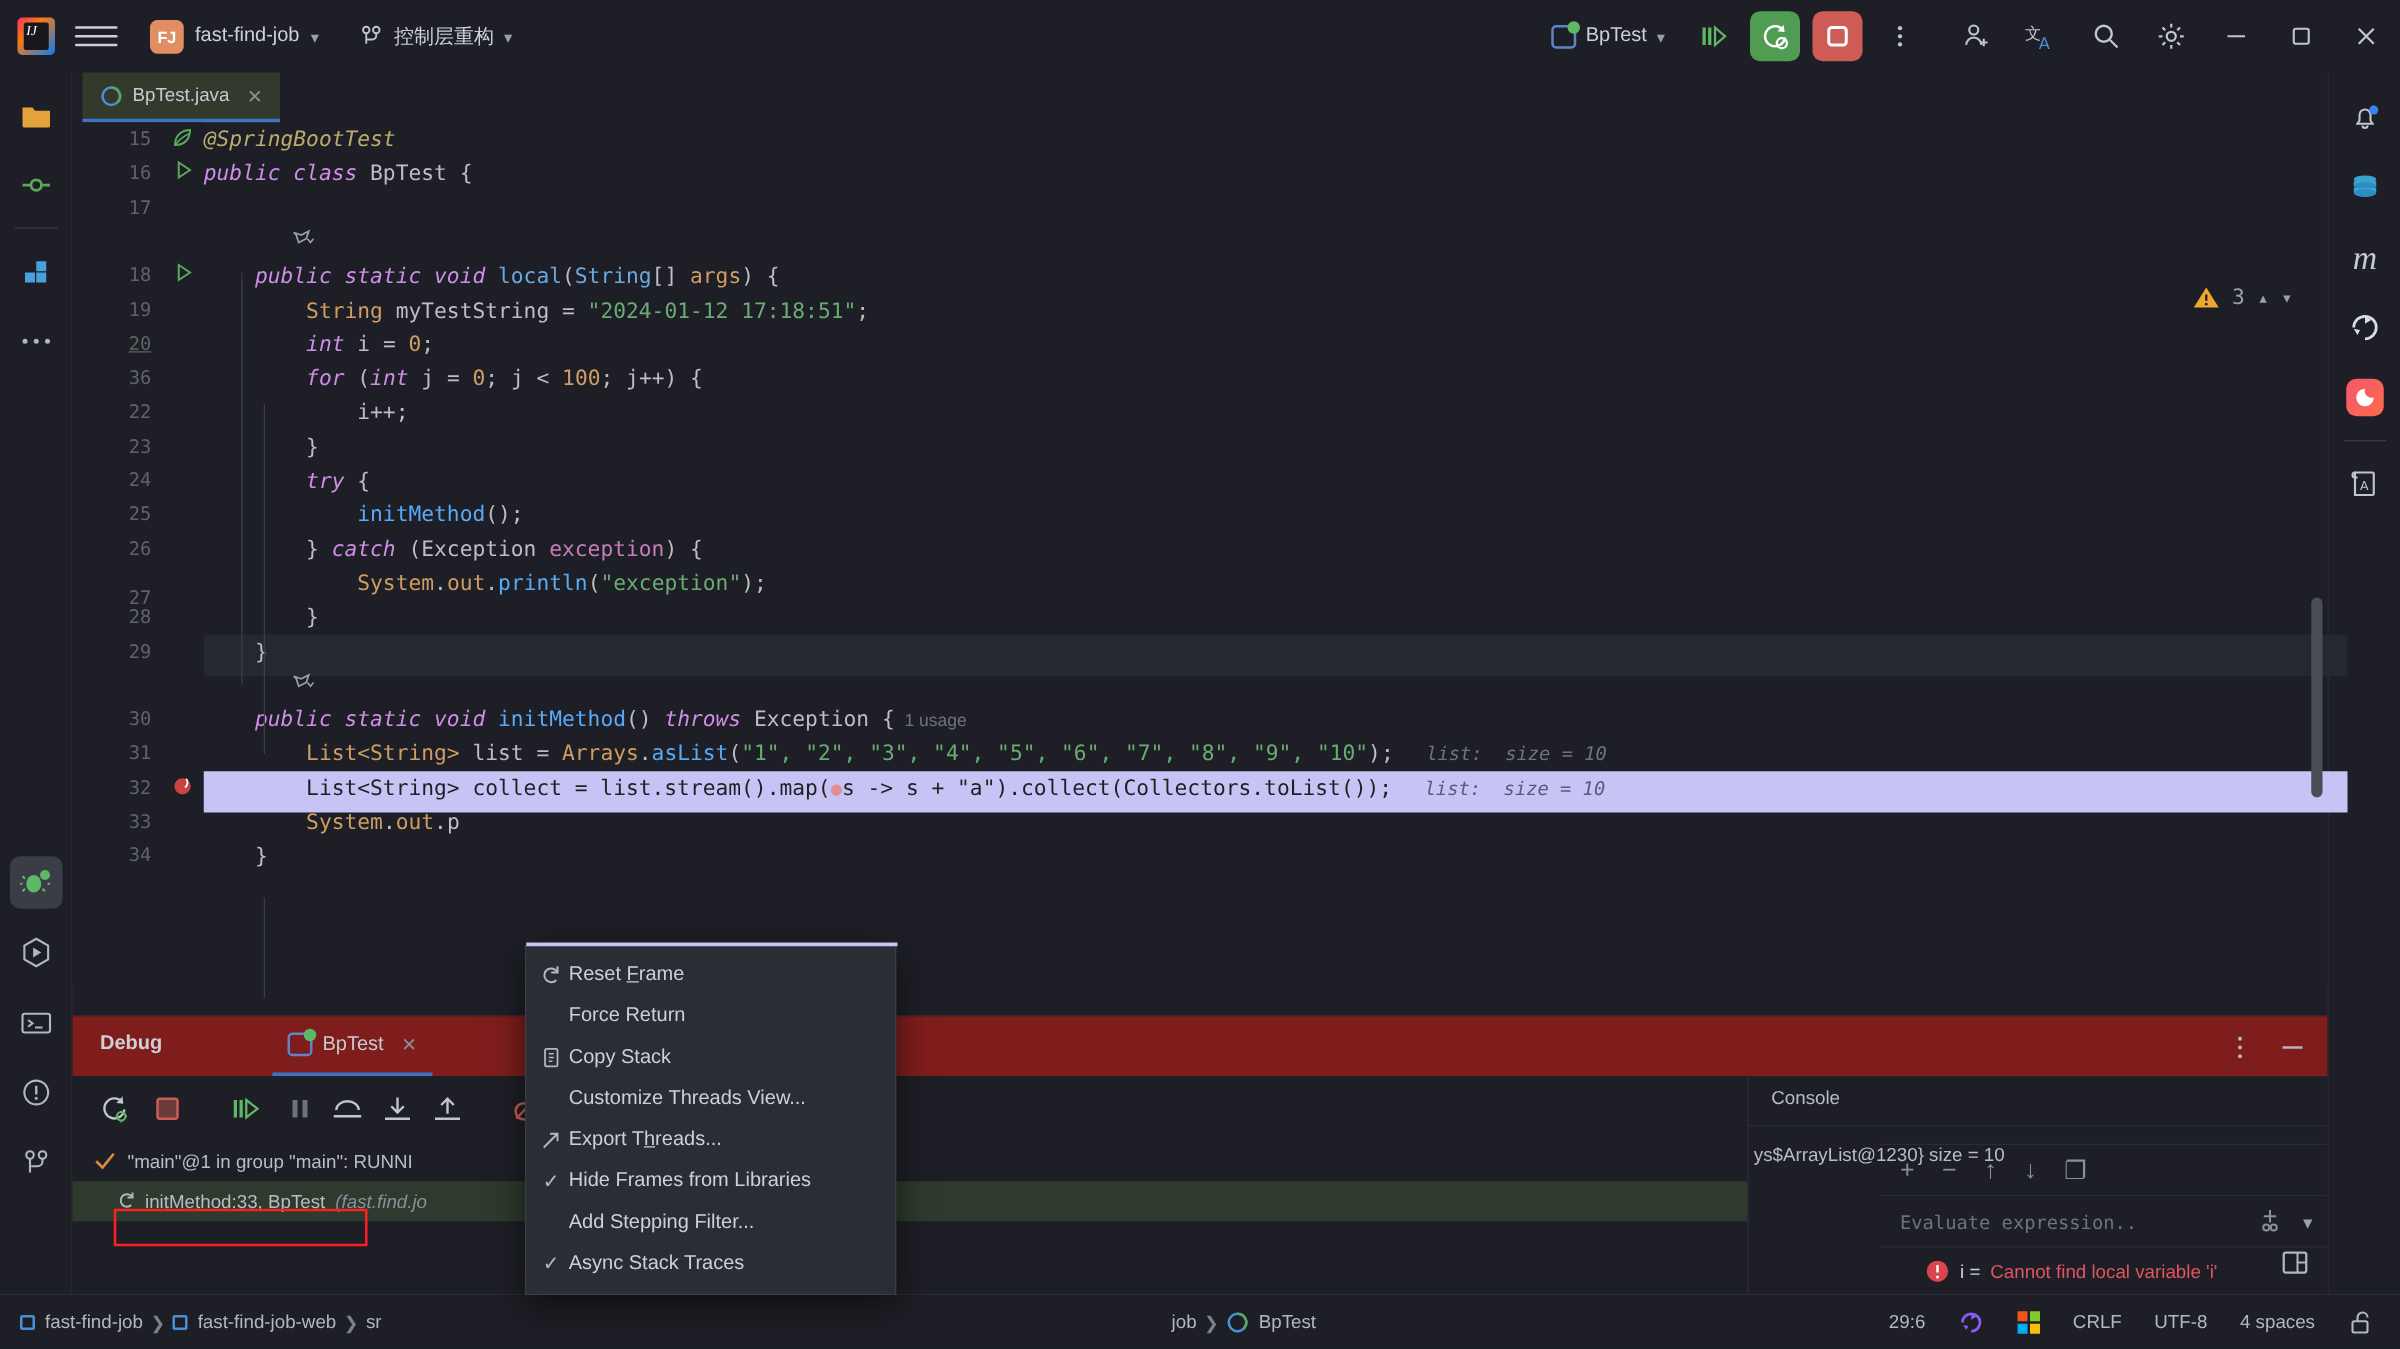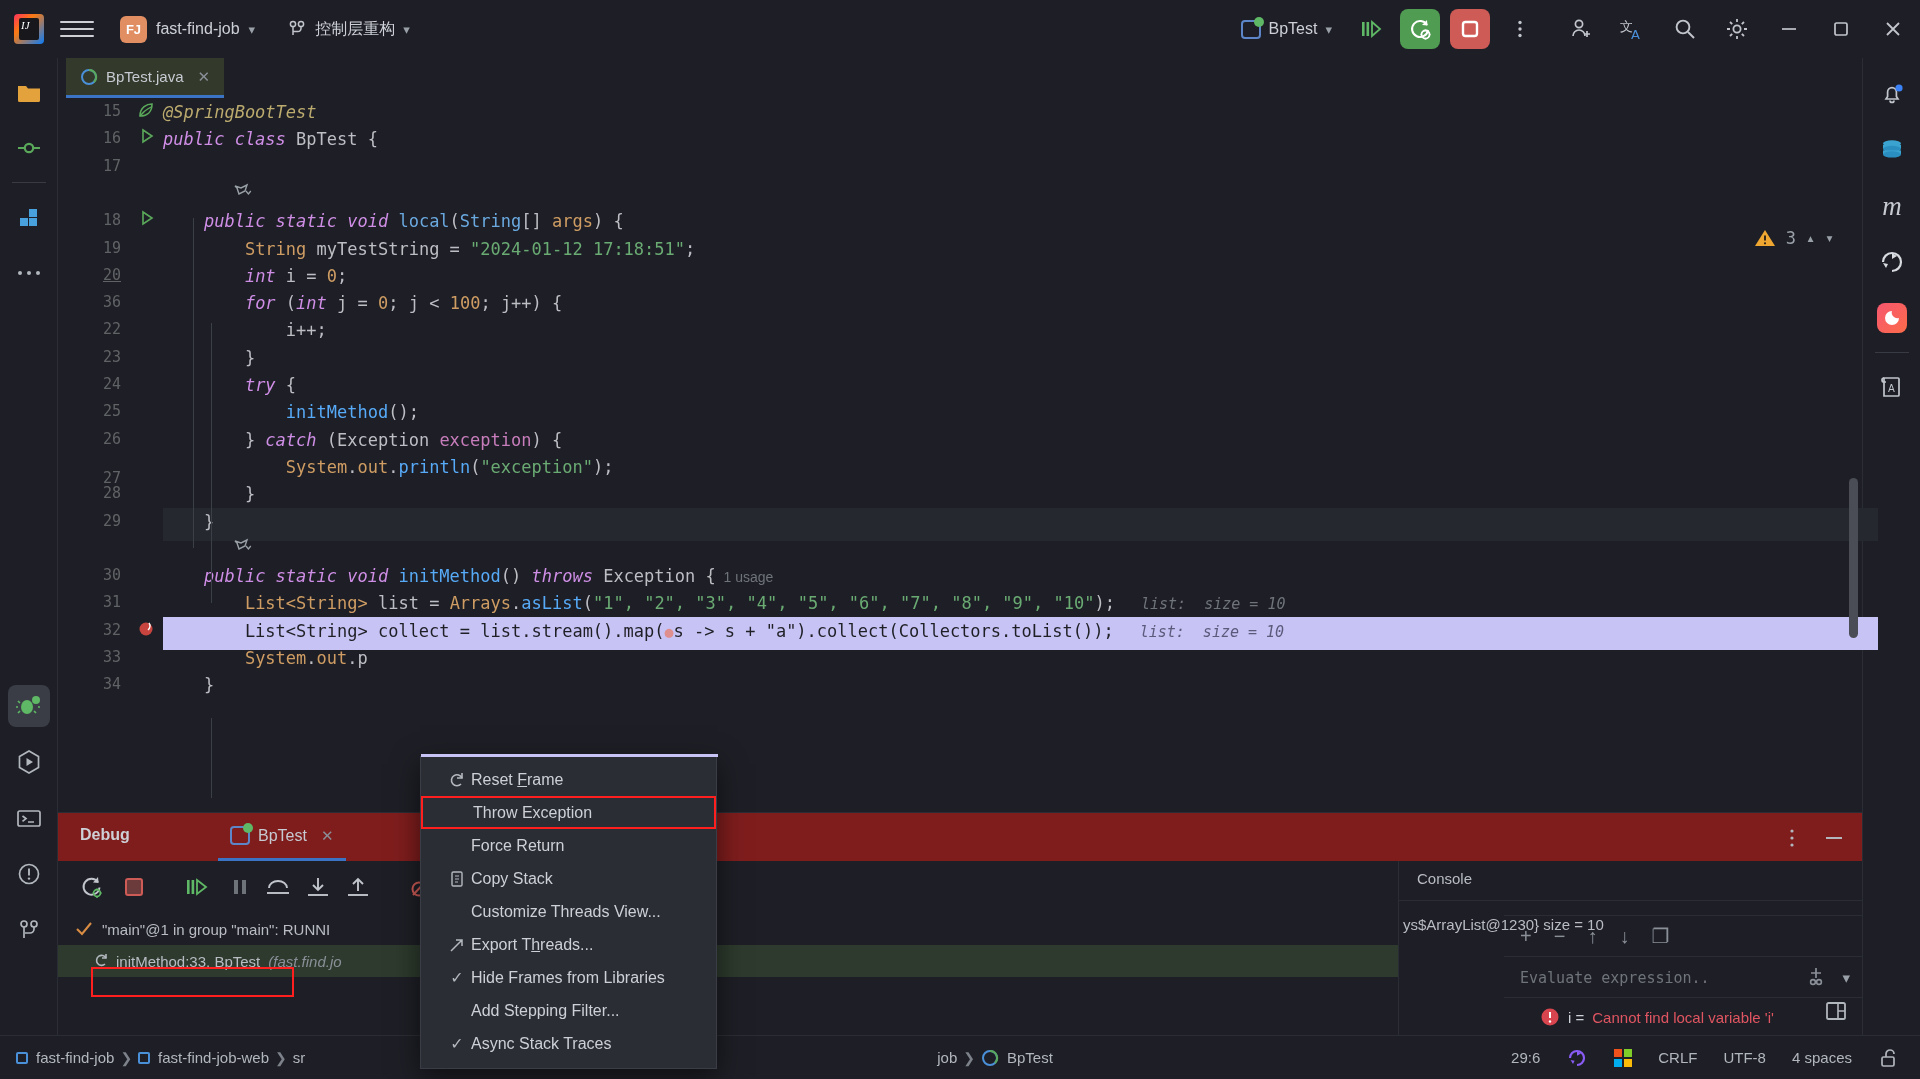--- a/index.html
+++ b/index.html
@@ -121,21 +121,21 @@
   .eval-ph{ margin-left:16px; color:#6f737a; font-size:15px; font-family:"DejaVu Sans Mono", monospace;}
   .eval-err{ position:absolute; left:0; top:84px; width:358px; height:36px; display:flex;
              align-items:center; gap:8px; padding-left:36px; }
   .err-txt{ color:#e05561; font-size:15px; }
 
   
   .ctx{ position:absolute; left:420px; top:756px; width:297px; background:#2b2d34;
         border:1px solid #3a3d45; box-shadow:0 8px 26px rgba(0,0,0,.55); z-index:60;
         padding:6px 0 8px 0; }
   .ctx-top{ position:absolute; left:0; top:-3px; width:297px; height:3px; background:#c8c3f5; }
-  .ctx-item{ height:33px; display:flex; align-items:center; padding-left:22px; cursor:pointer;
+  .ctx-item{ height:33px; display:flex; align-items:center; padding-left:6px; cursor:pointer;
              font-size:16px; color:#cdd0d6; }
   .ctx-ico{ width:28px; display:flex; align-items:center; justify-content:center; color:#b4b8bf; }
   .ctx-item.boxed{ border:2px solid #ff1f1f; }
   .u{ text-decoration:underline; }
 
   
   .redbox{ position:absolute; border:2px solid #ff1f1f; z-index:70; pointer-events:none; }
 
   
   .status{ position:absolute; left:0; top:1035px; width:1920px; height:44px; background:#1e1f26;
@@ -474,24 +474,20 @@
     <div class="ctx-top"></div>
   <div class="ctx-item">
         <span class="ctx-ico">
           <svg width="18" height="18" viewBox="0 0 18 18">
             <path d="M14 7 a5.5 5.5 0 1 0-1 6" fill="none" stroke="#b4b8bf" stroke-width="1.6"></path>
             <path d="M14 2v5h-5" fill="none" stroke="#b4b8bf" stroke-width="1.6"></path>
           </svg>
         </span>
         <span>Reset <span class="u">F</span>rame</span>
       </div>
-      <div class="ctx-item boxed">
-        <span class="ctx-ico"></span>
-        <span>Throw Exception</span>
-      </div>
       <div class="ctx-item">
         <span class="ctx-ico"></span>
         <span>Force Return</span>
       </div>
       <div class="ctx-item">
         <span class="ctx-ico">
           <svg width="18" height="18" viewBox="0 0 18 18">
             <rect x="4" y="2" width="10" height="14" rx="1.3" fill="none" stroke="#b4b8bf" stroke-width="1.4"></rect>
             <path d="M7 6h4M7 9h4M7 12h3" stroke="#b4b8bf" stroke-width="1.2"></path>
           </svg>

